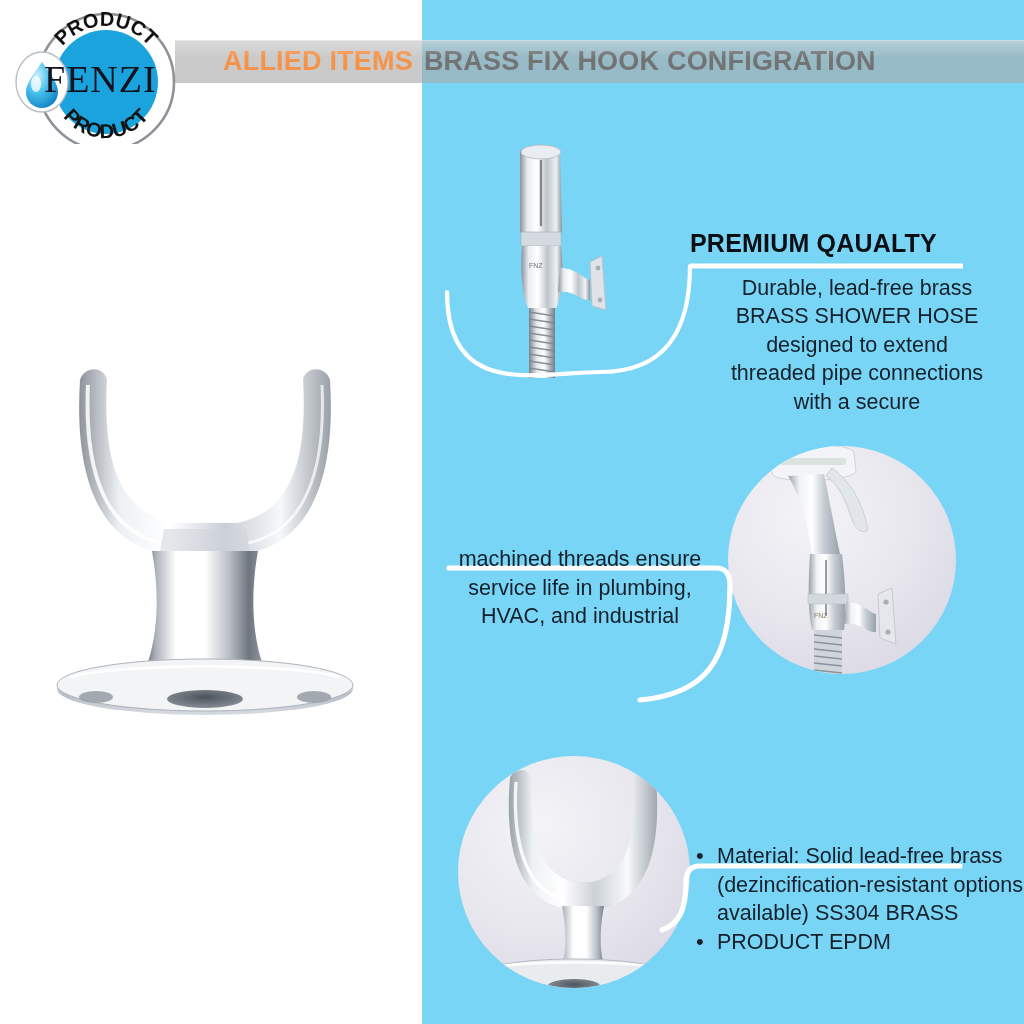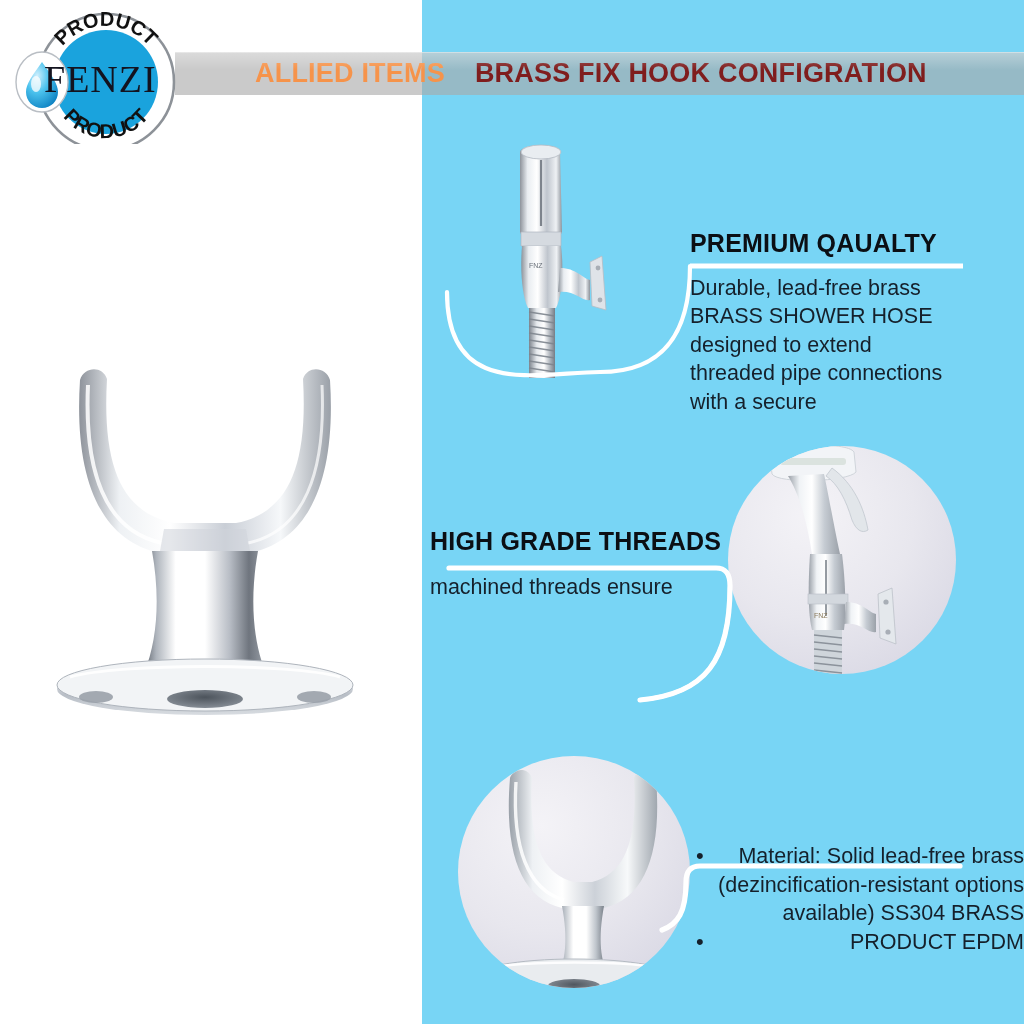--- a/index.html
+++ b/index.html
@@ -11,55 +11,54 @@
     overflow:hidden;
   }
   #stage { position:absolute; inset:0; width:1024px; height:1024px; }
 
   
   .panel-left  { position:absolute; left:0;   top:0; width:422px; height:1024px; background:#ffffff; }
   .panel-right { position:absolute; left:422px; top:0; width:602px; height:1024px; background:#78d5f5; }
 
   
   .banner {
-    position:absolute; left:175px; top:52px; width:849px; height:43px;
+    position:absolute; left:175px; top:40px; width:849px; height:43px;
     background:rgba(170,170,170,0.62);
     display:flex; align-items:center;
     box-shadow:0 1px 0 rgba(255,255,255,0.35) inset;
-    padding-left:32px;
   }
   .banner-shine {
     position:absolute; left:0; top:0; width:100%; height:42%;
     background:linear-gradient(to bottom, rgba(255,255,255,0.32), rgba(255,255,255,0));
     pointer-events:none;
   }
   .banner-allied {
     color:#f6934a; font-size:27px; font-weight:bold; letter-spacing:0.2px;
     margin-left:48px; white-space:nowrap;
   }
   .banner-title {
-    color:#7f1d1d; font-size:27px; font-weight:bold; letter-spacing:0.2px;
-    margin-left:30px; white-space:nowrap;
+    color:#737373; font-size:27px; font-weight:bold; letter-spacing:0.2px;
+    margin-left:11px; white-space:nowrap;
   }
 
   
   .logo { position:absolute; left:14px; top:4px; width:196px; height:140px; }
   .logo svg { display:block; }
 
   
   .feature { position:absolute; }
   .feature h2 {
     font-size:25px; font-weight:bold; color:#0b0f14; letter-spacing:0.2px;
     white-space:nowrap; line-height:1.1;
   }
   .feature .body {
     font-size:21.5px; color:#15202b; line-height:1.33; font-weight:400;
   }
-  .feature .body p { margin:0; }
-  .feature ul { list-style:none;text-align:right; }
+  .feature .body p { margin:0;text-align:center; }
+  .feature ul { list-style:none; }
   .feature ul li {
     position:relative; padding-left:25px; font-size:21.5px; color:#15202b; line-height:1.33;
   }
   .feature ul li::before {
     content:"•"; position:absolute; left:4px; top:-1px; font-size:22px; color:#15202b;
   }
 
   
   #feat1 { left:690px; top:230px; width:334px; }
   #feat1 .body { margin-top:16px; }
@@ -319,23 +318,24 @@
     <div class="body">
       <p>Durable, lead-free brass</p>
       <p>BRASS SHOWER HOSE</p>
       <p> designed to extend</p>
       <p>threaded pipe connections</p>
       <p>with a secure</p>
     </div>
   </div>
 
   <div class="feature" id="feat2">
-    <h2>HIGH GRADE THREADS</h2>
     <div class="body">
       <p>machined threads ensure</p>
+      <p>service life in plumbing,</p>
+      <p>HVAC, and industrial</p>
     </div>
   </div>
 
   <div class="feature" id="feat3">
     <ul>
       <li>Material: Solid lead-free brass (dezincification-resistant options available) SS304 BRASS</li>
       <li>PRODUCT EPDM</li>
     </ul>
   </div>
 

